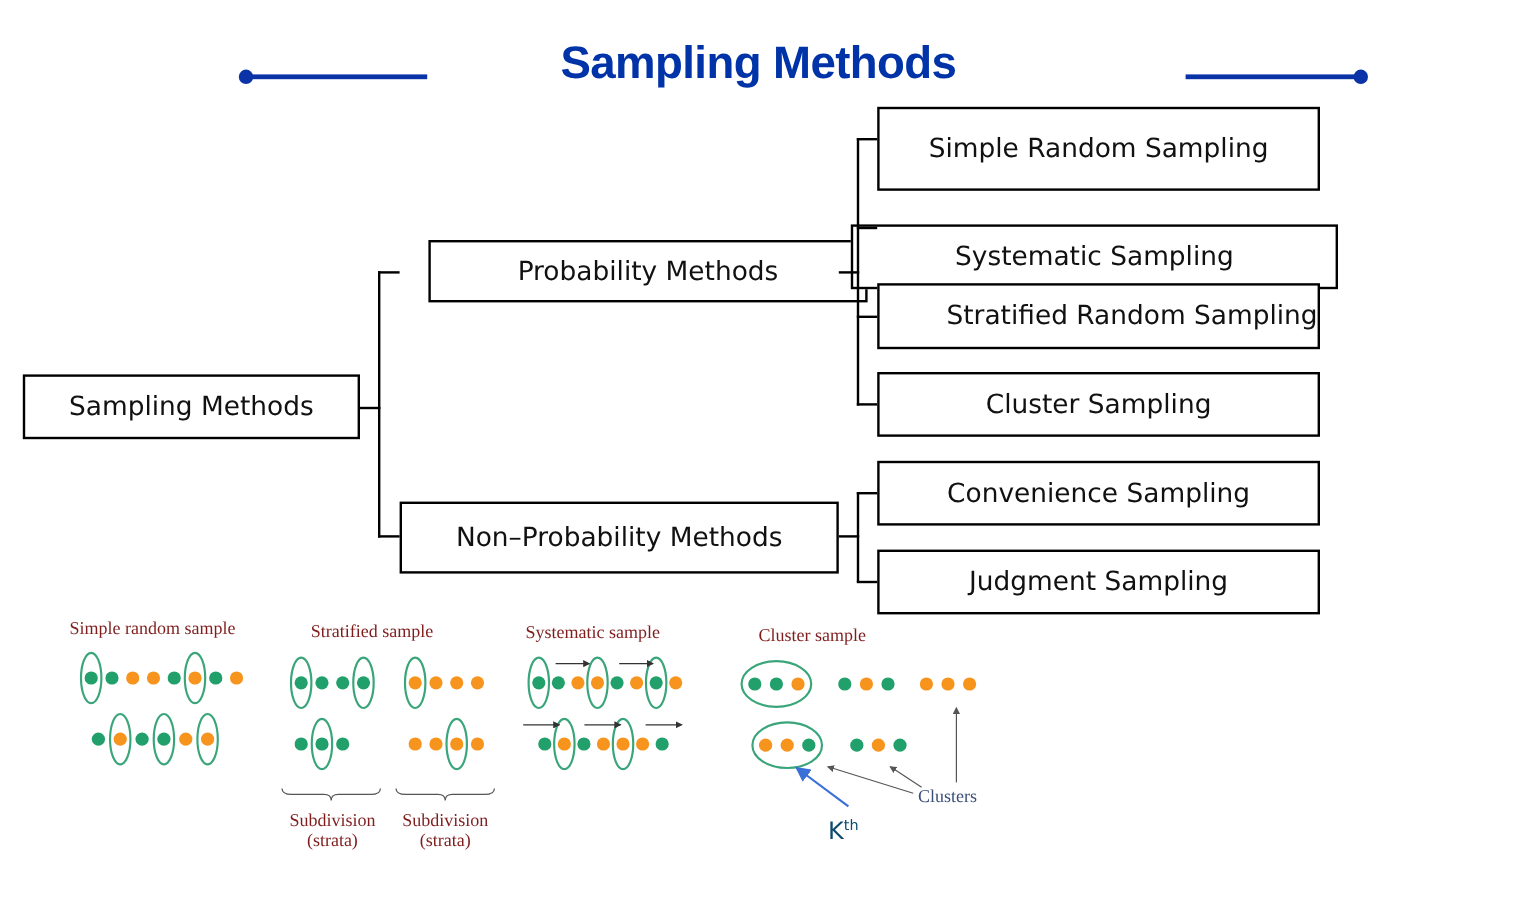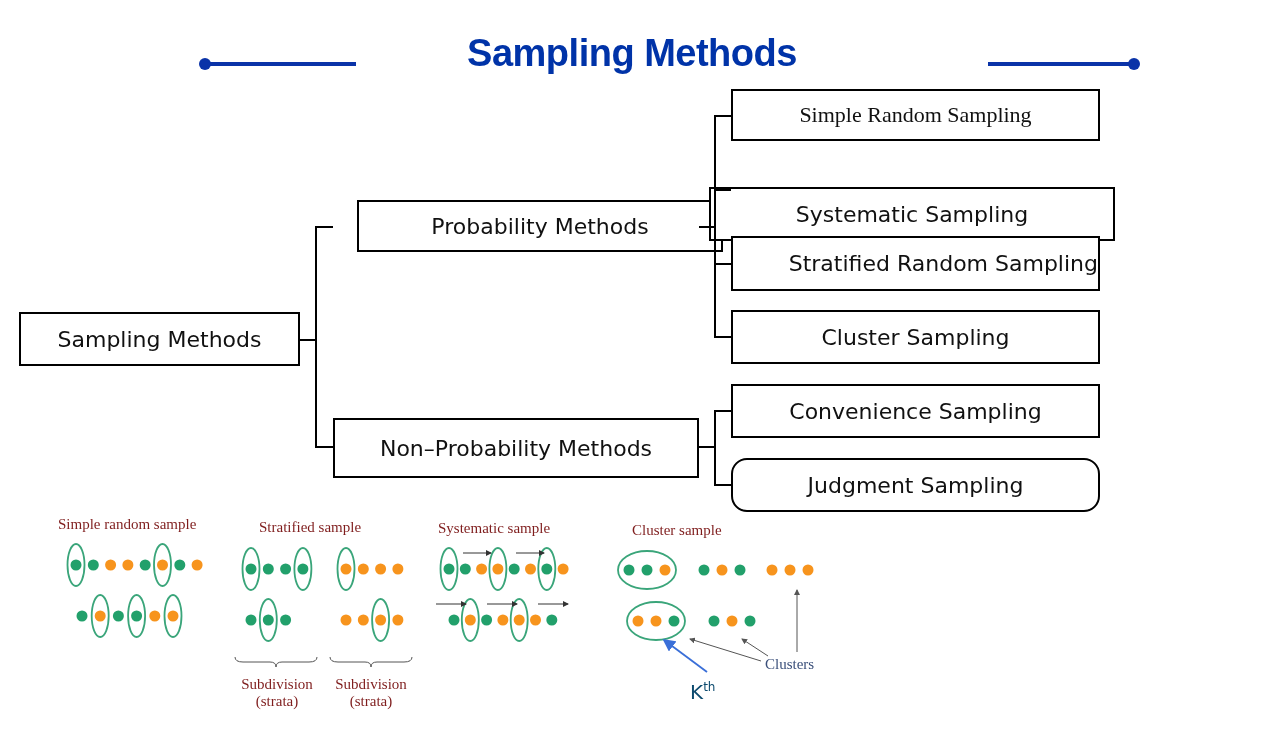--- a/index.html
+++ b/index.html
@@ -33,36 +33,36 @@
 <div class="node" style="left:19px;top:312px;width:281px;height:54px;">
   <span>Sampling Methods</span>
 </div>
 <div class="node" style="left:333px;top:200px;width:366px;height:52px;margin-left:24px;">
   <span>Probability Methods</span>
 </div>
 <div class="node" style="left:333px;top:418px;width:366px;height:60px;">
   <span>Non–Probability Methods</span>
 </div>
 
-<div class="node" style="left:731px;top:89px;width:369px;height:52px;font-family:Liberation Serif, serif;">
+<div class="node" style="left:731px;top:89px;width:369px;height:70px;">
   <span>Simple Random Sampling</span>
 </div>
 <div class="node" style="left:709px;top:163px;width:406px;height:54px;margin-top:24px;">
   <span>Systematic Sampling</span>
 </div>
 <div class="node" style="left:731px;top:236px;width:369px;height:55px;justify-content:flex-end;">
   <span>Stratified Random Sampling</span>
 </div>
 <div class="node" style="left:731px;top:310px;width:369px;height:54px;">
   <span>Cluster Sampling</span>
 </div>
 <div class="node" style="left:731px;top:384px;width:369px;height:54px;">
   <span>Convenience Sampling</span>
 </div>
-<div class="node" style="left:731px;top:458px;width:369px;height:54px;border-radius:16px;">
+<div class="node" style="left:731px;top:458px;width:369px;height:54px;">
   <span>Judgment Sampling</span>
 </div>
 
 <div class="conn" style="left:300px;top:339px;width:17px;height:2px;"></div>
 <div class="conn" style="left:315px;top:226px;width:2px;height:222px;"></div>
 <div class="conn" style="left:315px;top:226px;width:18px;height:2px;"></div>
 <div class="conn" style="left:315px;top:446px;width:18px;height:2px;"></div>
 
 <div class="conn" style="left:699px;top:226px;width:17px;height:2px;"></div>
 <div class="conn" style="left:714px;top:115px;width:2px;height:223px;"></div>

